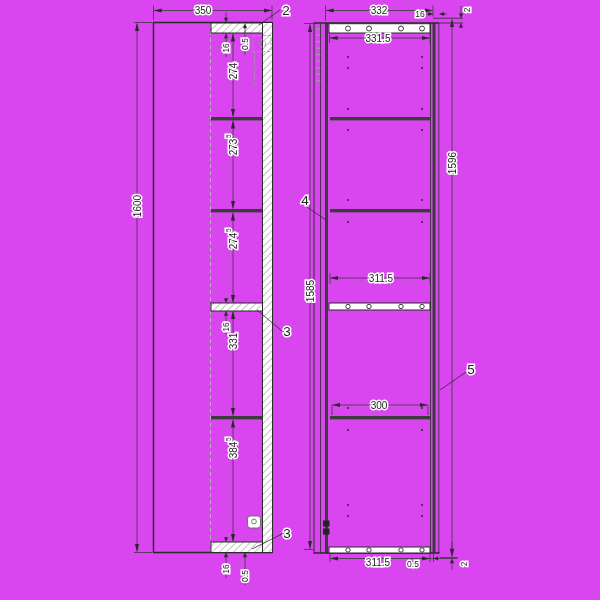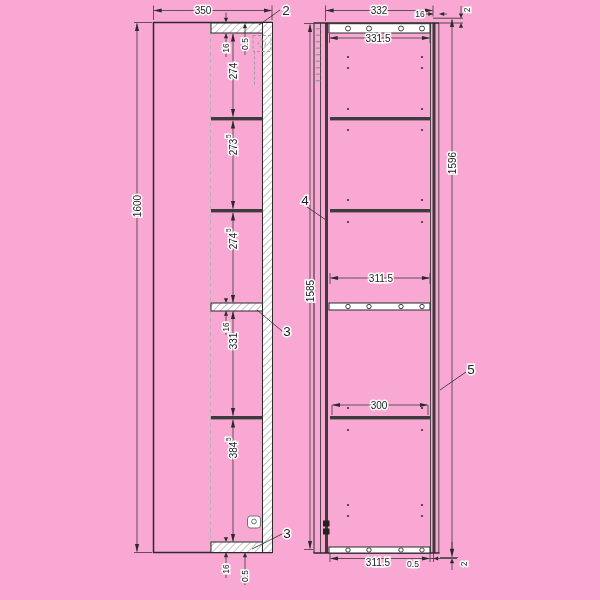--- a/index.html
+++ b/index.html
@@ -1,16 +1,16 @@
 <!DOCTYPE html>
 <html><head>
 <meta charset="utf-8">
 <style>
   html,body{margin:0;padding:0;background:#fff;}
-  .canvas{position:relative;width:600px;height:600px;background:#f9a8d4;overflow:hidden;}
+  .canvas{position:relative;width:600px;height:600px;background:#d946ef;overflow:hidden;}
   svg{display:block;}
   svg text{font-family:"Liberation Sans",sans-serif;fill:#222;stroke:#fff;stroke-width:3px;paint-order:stroke;text-anchor:middle;}
   text.dim{font-size:10px;}
   text.sm{font-size:8.5px;}
   text.sup{font-size:6.5px;text-anchor:start;}
   text.co{font-size:13.5px;}
   .e{stroke:#2a2a2a;stroke-width:1.5;}
   .l{stroke:#2a2a2a;stroke-width:1;}
   .t{stroke:#2a2a2a;stroke-width:0.8;}
   .x{stroke:#3a3a3a;stroke-width:0.8;}

